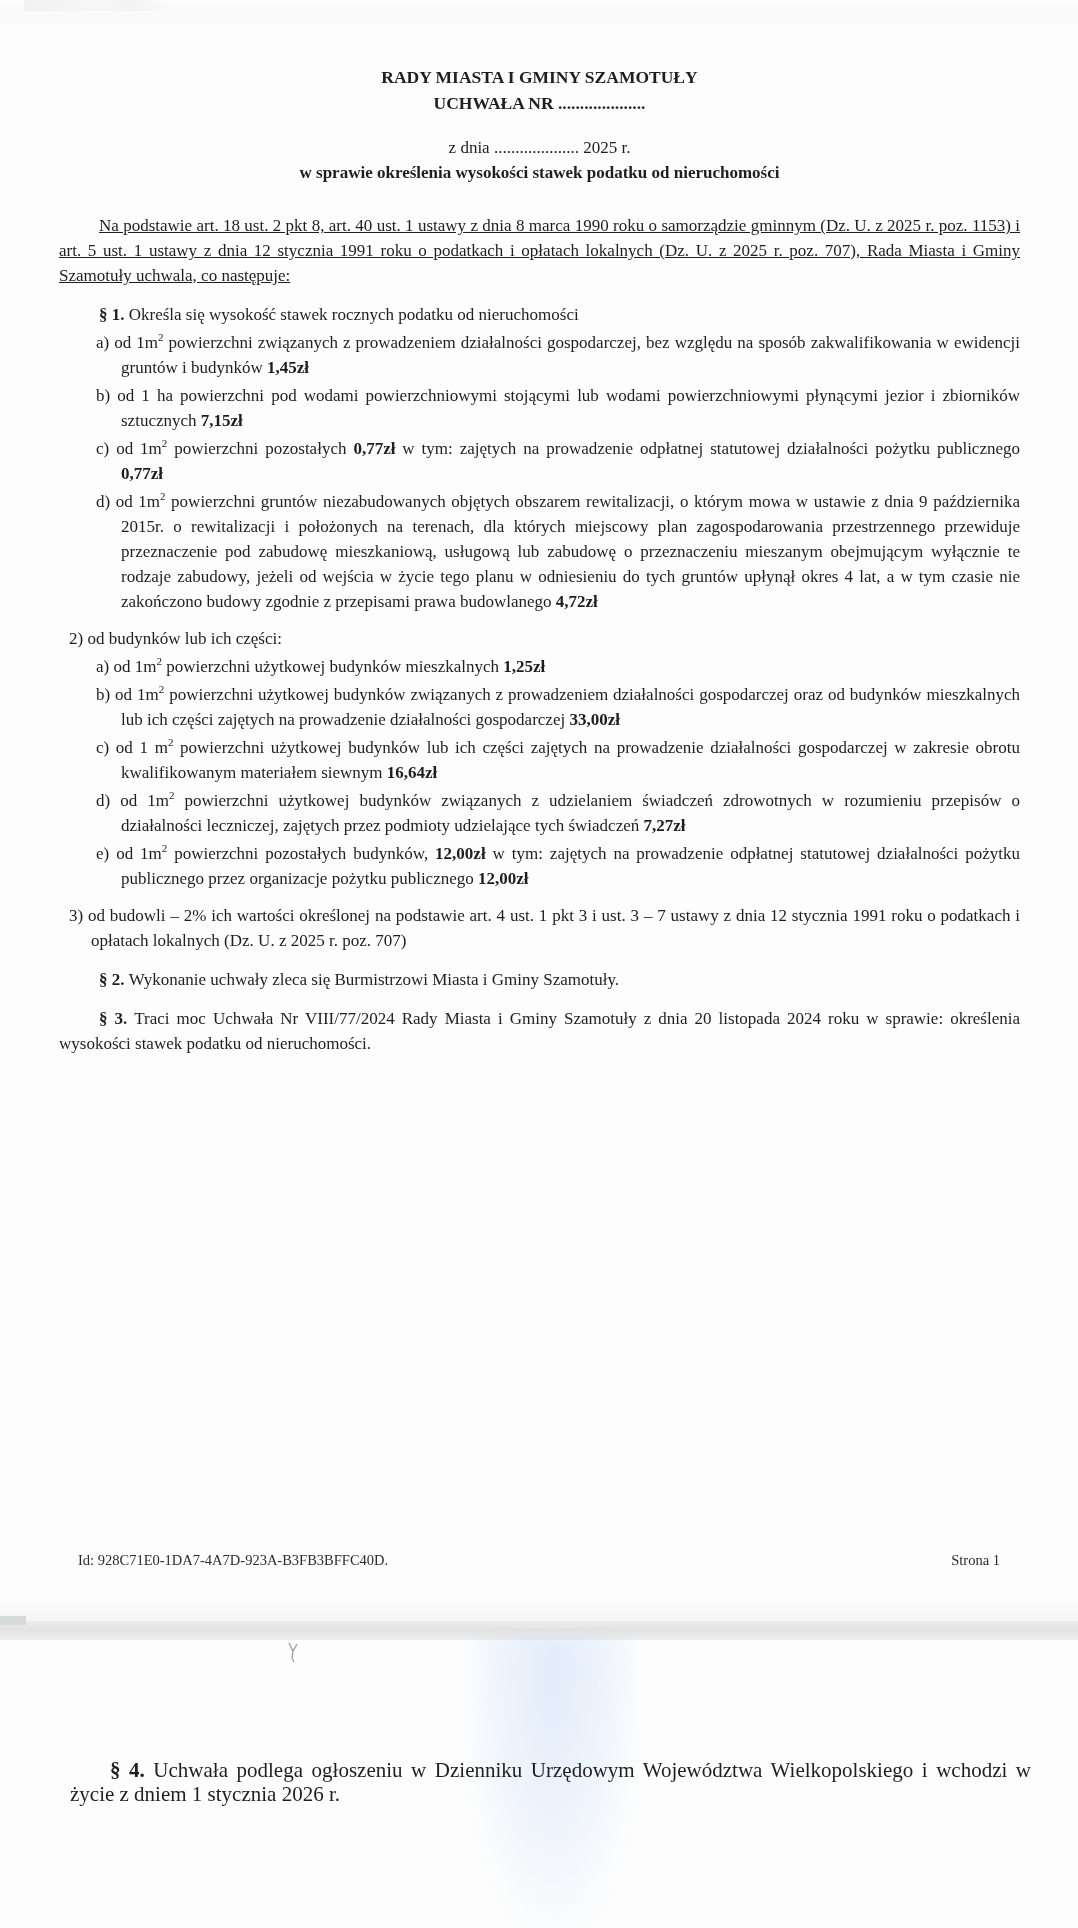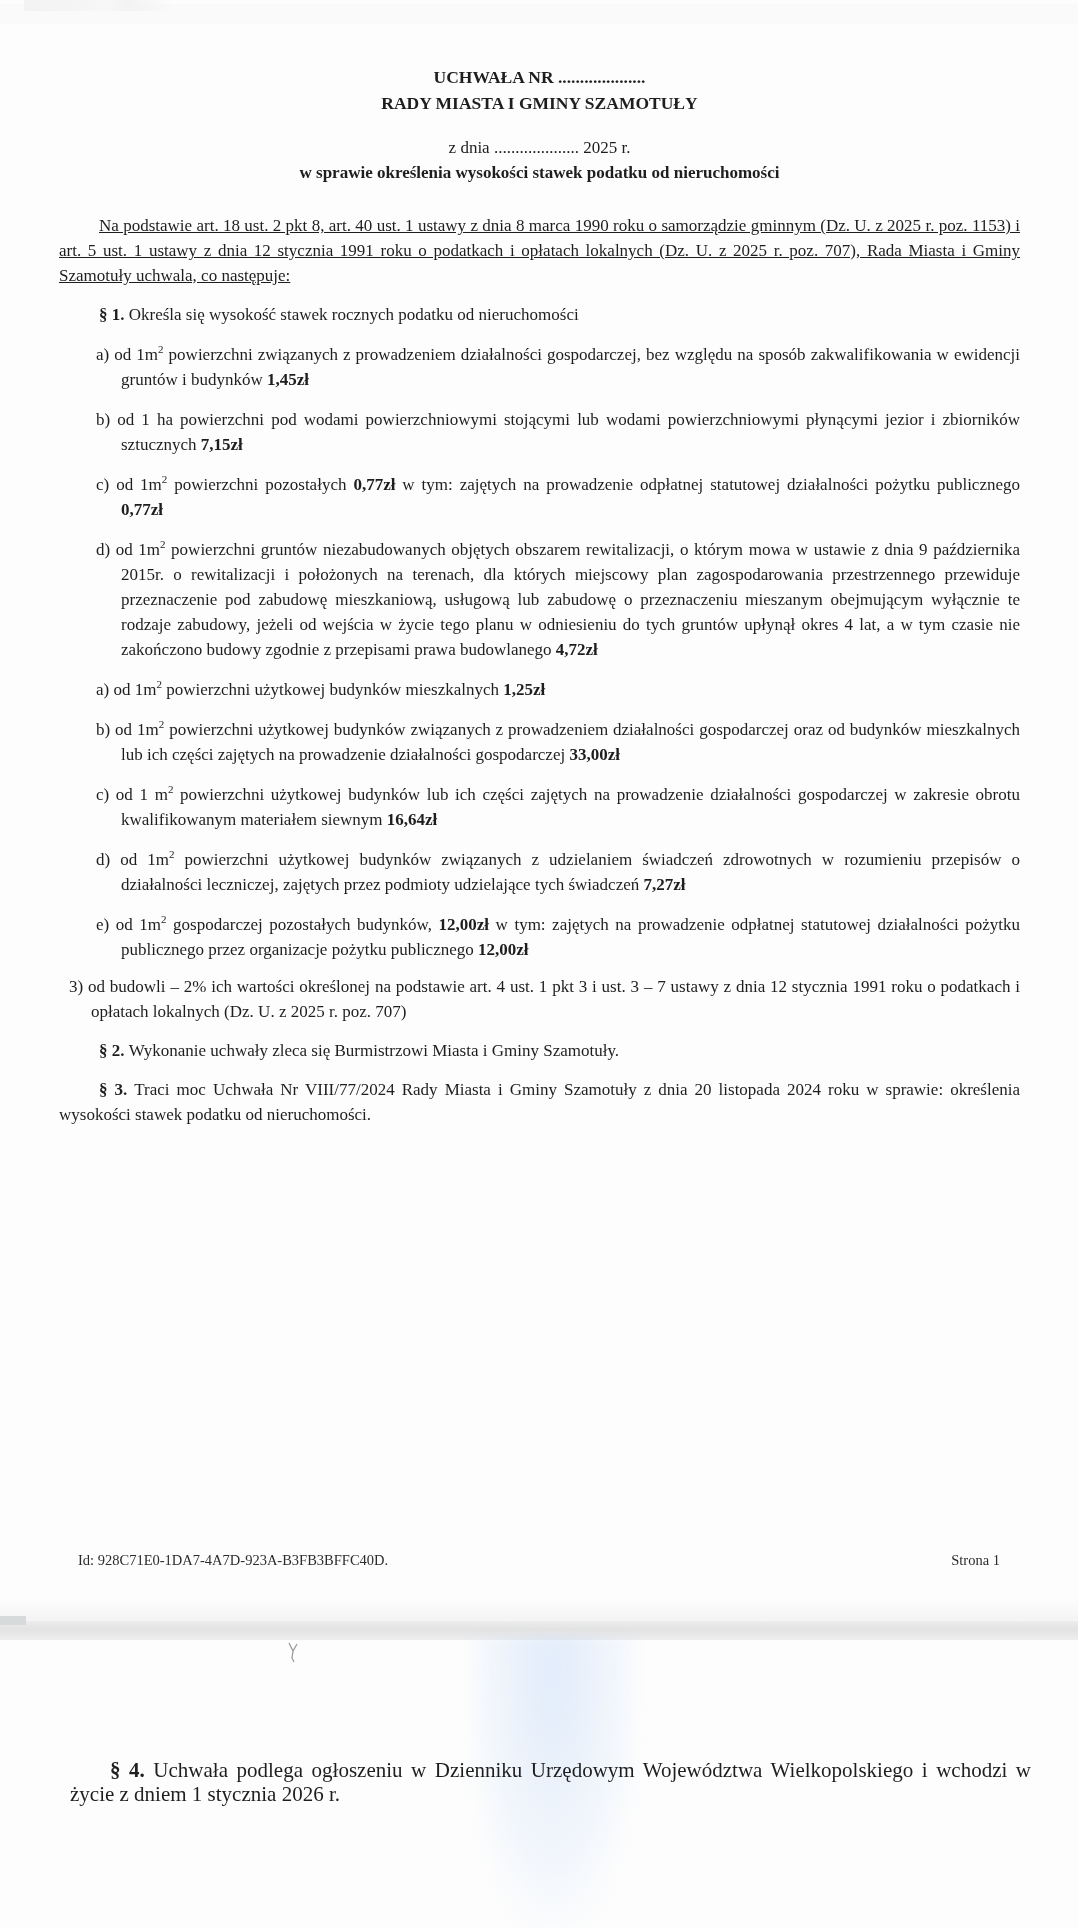--- a/index.html
+++ b/index.html
@@ -29,21 +29,21 @@
   }
   .title-line { text-align: center; font-weight: bold; font-size: 17.5px; line-height: 26px; }
   .date-line { text-align: center; margin-top: 19px; }
   .subject-line { text-align: center; font-weight: bold; }
   .blk { text-align: justify; }
   .blk b { font-weight: bold; }
   .blk sup { font-size: 11px; line-height: 0; vertical-align: super; }
   .sec { text-indent: 40px; margin-top: 14px; }
   .sec.first { margin-top: 28px; text-decoration: underline; }
   .l1 { padding-left: 22px; text-indent: -22px; margin: 12px 0 0 10px; }
-  .l2 { padding-left: 25px; text-indent: -25px; margin: 15px 0 0 37px; }
+  .l2 { padding-left: 25px; text-indent: -25px; margin: 3px 0 0 37px; }
   .footer {
     position: absolute; top: 1552px; left: 78px; width: 922px;
     display: flex; justify-content: space-between; align-items: center;
     font-size: 14.5px; color: #2b2b2b;
   }
   
   .page-gap-shade {
     position: absolute; top: 1598px; left: 0; width: 1078px; height: 22px;
     background: linear-gradient(#fdfdfd, #f4f4f4);
   }
@@ -71,37 +71,38 @@
 </style>
 </head>
 <body>
 
 <div class="canvas">
 
   <div class="smudge-top-wide"></div>
   <div class="smudge-top"></div>
 
   <div class="page1-body">
+    <div class="title-line">RADY MIASTA I GMINY SZAMOTUŁY</div>
     <div class="title-line">UCHWAŁA NR ....................</div>
-    <div class="title-line">RADY MIASTA I GMINY SZAMOTUŁY</div>
     <div class="date-line">z dnia .................... 2025 r.</div>
     <div class="subject-line">w sprawie określenia wysokości stawek podatku od nieruchomości</div>
 
     <div>
         <div class="blk sec first"><span>Na podstawie art. 18 ust. 2 pkt 8, art. 40 ust. 1 ustawy z dnia 8 marca 1990 roku o samorządzie gminnym (Dz. U. z 2025 r. poz. 1153) i art. 5 ust. 1 ustawy z dnia 12 stycznia 1991 roku o podatkach i opłatach lokalnych (Dz. U. z 2025 r. poz. 707), Rada Miasta i Gminy Szamotuły uchwala, co następuje:</span></div>
         <div class="blk sec"><b>§ 1. </b><span>Określa się wysokość stawek rocznych podatku od nieruchomości</span></div>
         <div class="blk l2"><span>a) od 1m</span><sup>2</sup><span> powierzchni związanych z prowadzeniem działalności gospodarczej, bez względu na sposób zakwalifikowania w ewidencji gruntów i budynków </span><b>1,45zł</b></div>
         <div class="blk l2"><span>b) od 1 ha powierzchni pod wodami powierzchniowymi stojącymi lub wodami powierzchniowymi płynącymi jezior i zbiorników sztucznych </span><b>7,15zł</b></div>
         <div class="blk l2"><span>c) od 1m</span><sup>2</sup><span> powierzchni pozostałych </span><b>0,77zł</b><span> w tym: zajętych na prowadzenie odpłatnej statutowej działalności pożytku publicznego </span><b>0,77zł</b></div>
         <div class="blk l2"><span>d) od 1m</span><sup>2</sup><span> powierzchni gruntów niezabudowanych objętych obszarem rewitalizacji, o którym mowa w ustawie z dnia 9 października 2015r.  o rewitalizacji i położonych na terenach, dla których miejscowy plan zagospodarowania przestrzennego przewiduje przeznaczenie pod zabudowę mieszkaniową, usługową lub zabudowę o przeznaczeniu mieszanym  obejmującym wyłącznie te rodzaje zabudowy, jeżeli od wejścia w życie tego planu w odniesieniu do tych gruntów upłynął okres 4 lat, a w tym czasie nie zakończono budowy zgodnie z przepisami prawa budowlanego </span><b>4,72zł</b></div>
+        <div class="blk l1"><span>2) od budynków lub ich części:</span></div>
         <div class="blk l2"><span>a) od 1m</span><sup>2</sup><span> powierzchni użytkowej budynków mieszkalnych </span><b>1,25zł</b></div>
         <div class="blk l2"><span>b) od 1m</span><sup>2</sup><span> powierzchni użytkowej budynków związanych z prowadzeniem działalności gospodarczej oraz od budynków mieszkalnych lub ich części zajętych na prowadzenie działalności gospodarczej </span><b>33,00zł</b></div>
         <div class="blk l2"><span>c) od 1 m</span><sup>2</sup><span> powierzchni użytkowej budynków lub ich części zajętych na prowadzenie działalności gospodarczej w zakresie obrotu kwalifikowanym materiałem siewnym </span><b>16,64zł</b></div>
         <div class="blk l2"><span>d) od 1m</span><sup>2</sup><span> powierzchni użytkowej budynków związanych z udzielaniem świadczeń zdrowotnych w rozumieniu przepisów o działalności leczniczej, zajętych przez podmioty udzielające tych świadczeń </span><b>7,27zł</b></div>
-        <div class="blk l2"><span>e) od 1m</span><sup>2</sup><span> gospodarczej pozostałych budynków, </span><b>12,00zł</b><span> w tym: zajętych na prowadzenie odpłatnej statutowej działalności pożytku publicznego przez organizacje pożytku publicznego </span><b>12,00zł</b></div>
+        <div class="blk l2"><span>e) od 1m</span><sup>2</sup><span> powierzchni pozostałych budynków, </span><b>12,00zł</b><span> w tym: zajętych na prowadzenie odpłatnej statutowej działalności pożytku publicznego przez organizacje pożytku publicznego </span><b>12,00zł</b></div>
         <div class="blk l1"><span>3) od budowli – 2% ich wartości  określonej na podstawie art. 4 ust. 1 pkt 3 i ust. 3 – 7 ustawy z dnia 12 stycznia 1991 roku o podatkach i opłatach lokalnych (Dz. U. z 2025 r. poz. 707)</span></div>
         <div class="blk sec"><b>§ 2. </b><span>Wykonanie uchwały zleca się Burmistrzowi Miasta i Gminy Szamotuły.</span></div>
         <div class="blk sec"><b>§ 3. </b><span>Traci moc Uchwała Nr VIII/77/2024 Rady Miasta i Gminy Szamotuły z dnia 20 listopada 2024 roku w sprawie: określenia wysokości stawek podatku od nieruchomości.</span></div>
       </div>
   </div>
 
   <div class="footer">
     <span>Id: 928C71E0-1DA7-4A7D-923A-B3FB3BFFC40D.</span>
     <span>Strona 1</span>
   </div>

